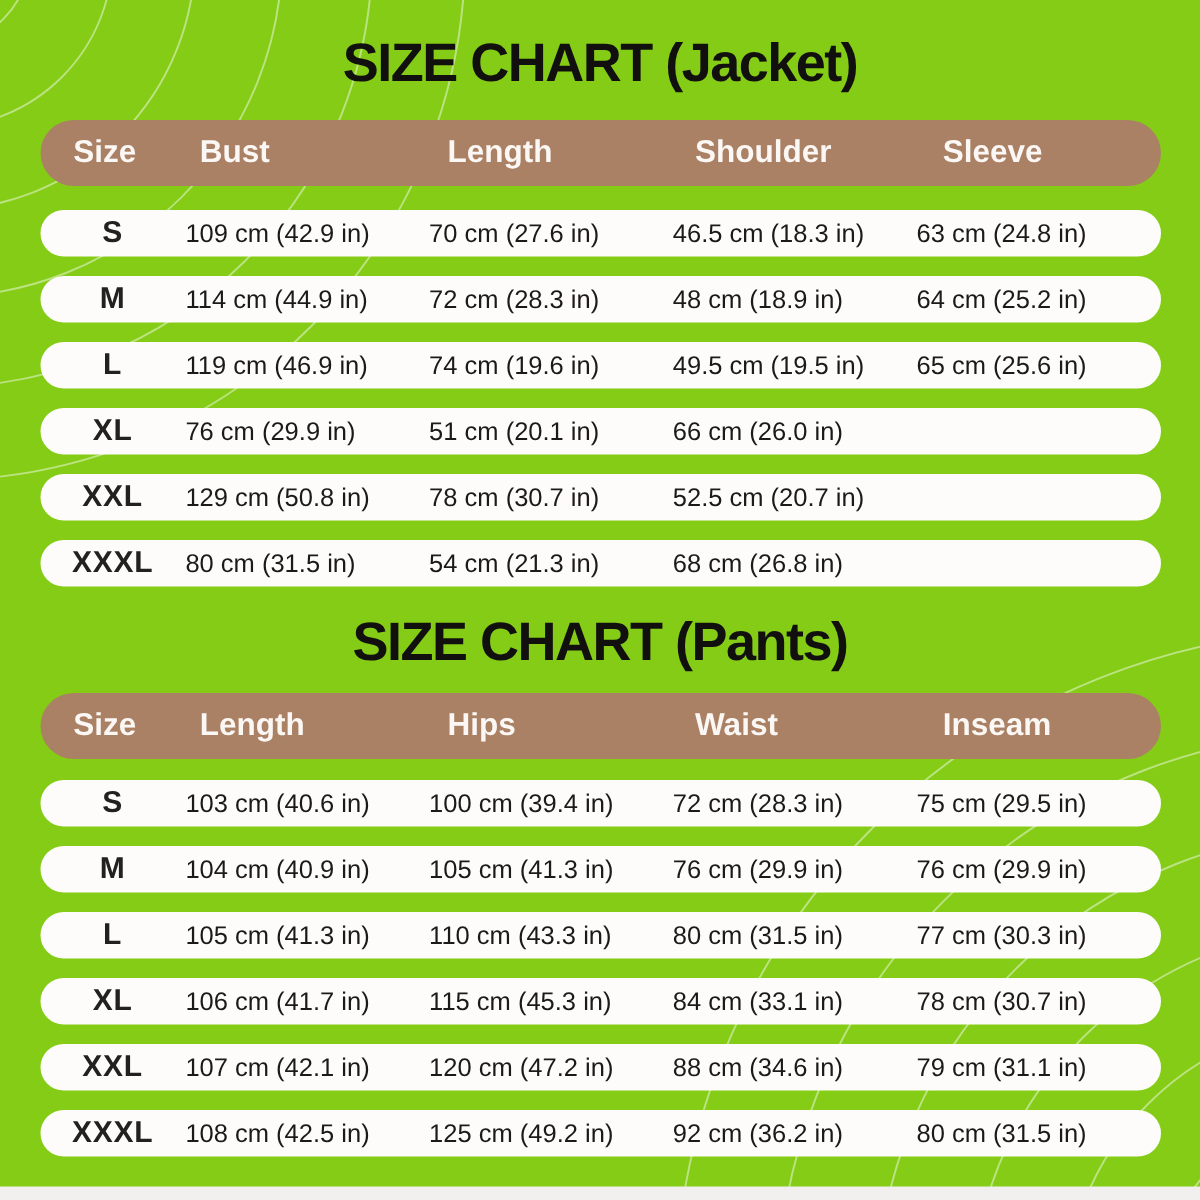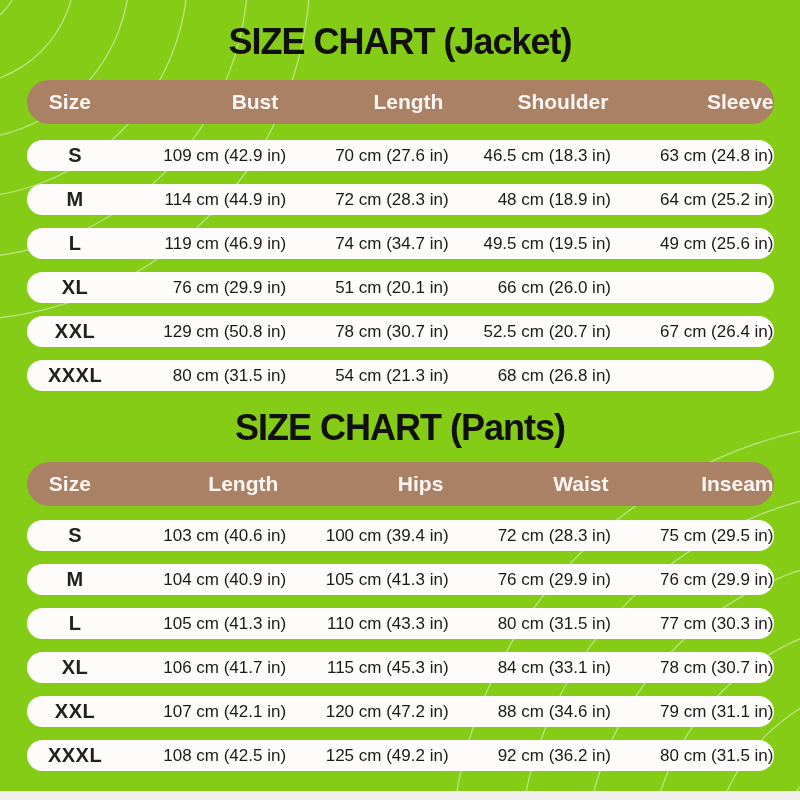--- a/index.html
+++ b/index.html
@@ -23,21 +23,21 @@
   #jacket-thead{margin-top:17px;}
   #pants-thead{margin-top:13px;}
   .row{
     height:31px;border-radius:16px;background:#fdfcfb;
     display:flex;align-items:center;
     font-size:17px;color:#1c1a18;margin-top:13px;
   }
   .row.first-jacket{margin-top:16px;}
   .row.first-pants{margin-top:14px;}
   .c-size{width:13%;text-align:center;}
-  .c-val{width:21.75%;text-align:right;}
+  .c-val{width:21.75%;text-align:left;}
   .row .c-size{font-weight:bold;font-size:20px;color:#232120;letter-spacing:.5px;}
   .bottom-strip{position:absolute;left:0;bottom:0;width:100%;height:9px;background:#f1f0ee;}
 </style>
 </head>
 <body>
 
 <div class="page">
 
   <svg class="waves" width="800" height="800" viewBox="0 0 800 800">
     <g fill="none" stroke="#ffffff" stroke-opacity="0.45" stroke-width="1.3">
@@ -78,36 +78,35 @@
     <div class="row">
       <div class="c-size">M</div>
       <div class="c-val">114 cm (44.9 in)</div>
       <div class="c-val">72 cm (28.3 in)</div>
       <div class="c-val">48 cm (18.9 in)</div>
       <div class="c-val">64 cm (25.2 in)</div>
     </div>
     <div class="row">
       <div class="c-size">L</div>
       <div class="c-val">119 cm (46.9 in)</div>
-      <div class="c-val">74 cm (34.7 in)</div>
+      <div class="c-val">74 cm (19.6 in)</div>
       <div class="c-val">49.5 cm (19.5 in)</div>
-      <div class="c-val">49 cm (25.6 in)</div>
+      <div class="c-val">65 cm (25.6 in)</div>
     </div>
     <div class="row">
       <div class="c-size">XL</div>
       <div class="c-val">76 cm (29.9 in)</div>
       <div class="c-val">51 cm (20.1 in)</div>
       <div class="c-val">66 cm (26.0 in)</div>
     </div>
     <div class="row">
       <div class="c-size">XXL</div>
       <div class="c-val">129 cm (50.8 in)</div>
       <div class="c-val">78 cm (30.7 in)</div>
       <div class="c-val">52.5 cm (20.7 in)</div>
-      <div class="c-val">67 cm (26.4 in)</div>
     </div>
     <div class="row">
       <div class="c-size">XXXL</div>
       <div class="c-val">80 cm (31.5 in)</div>
       <div class="c-val">54 cm (21.3 in)</div>
       <div class="c-val">68 cm (26.8 in)</div>
     </div>
 
     <h1 class="title" id="pants-title">SIZE CHART (Pants)</h1>
 

